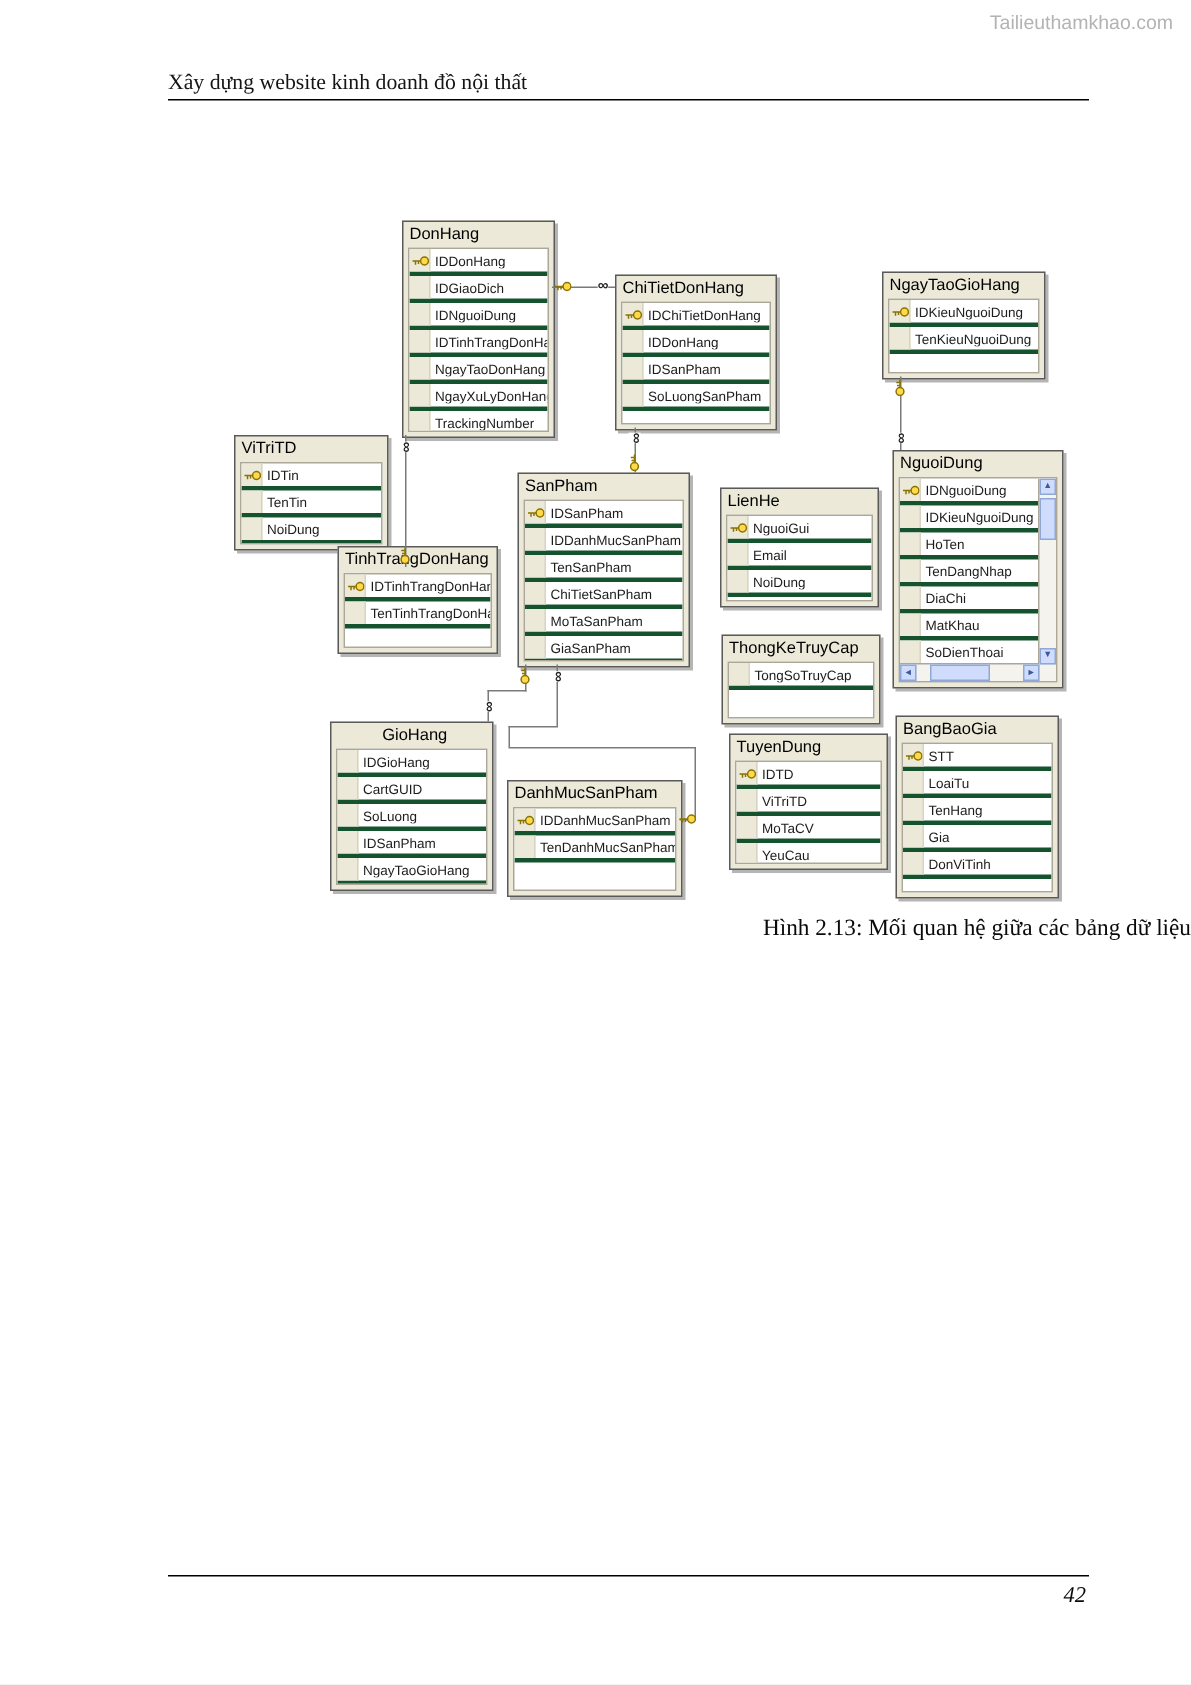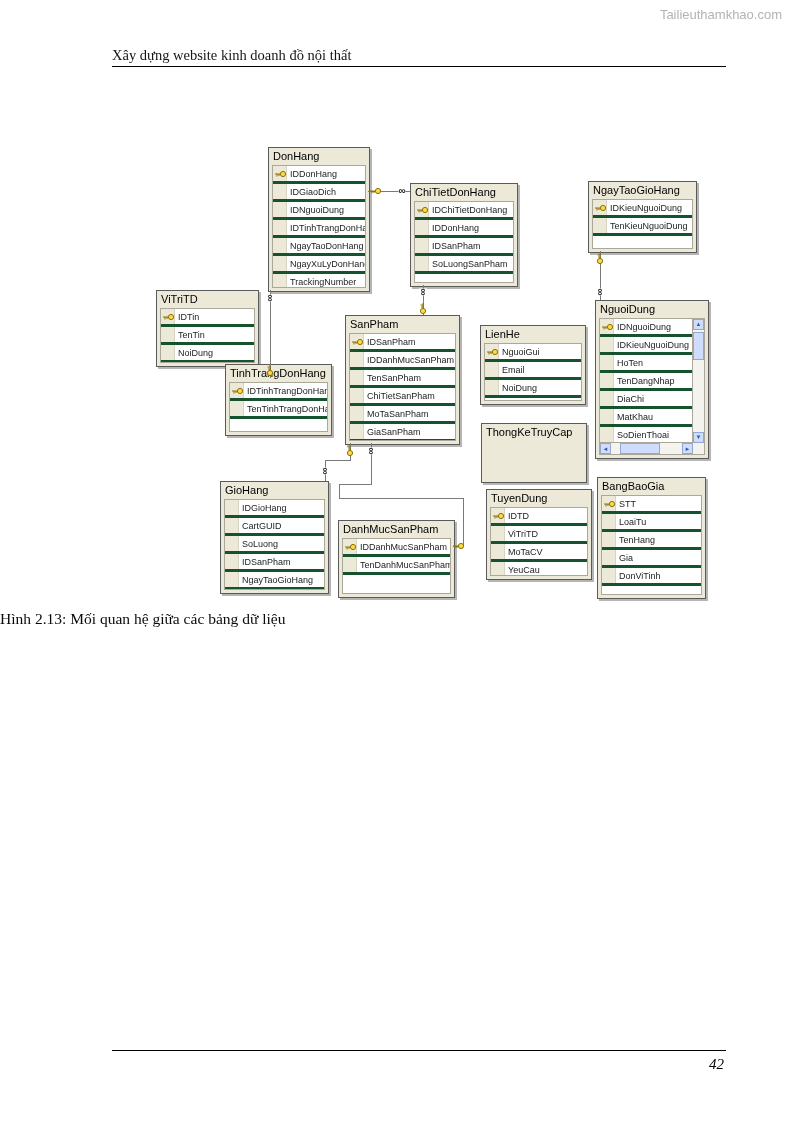--- a/index.html
+++ b/index.html
@@ -4,21 +4,21 @@
 <style>
   html,body{margin:0;padding:0;background:#e9e9e9;}
   .page{position:relative;width:794px;height:1123px;margin:0 auto;background:#ffffff;overflow:hidden;
         font-family:"Liberation Serif",serif;color:#111;}
   .watermark{position:absolute;top:7px;right:12px;font-family:"Liberation Sans",sans-serif;
              font-size:13px;color:#b3b3b3;}
   .running-title{position:absolute;left:112px;top:47px;font-size:14.5px;color:#151515;}
   .header-rule{position:absolute;left:112px;top:66px;width:614px;border-top:1.6px solid #000;}
   .section-heading{position:absolute;left:112px;top:77px;font-weight:bold;font-size:15.5px;color:#000;}
   .section-heading .num{margin-right:18px;}
-  .caption{position:absolute;left:0;top:610px;width:794px;text-align:left;font-size:15.5px;color:#0a0a0a;}
+  .caption{position:absolute;left:0;top:610px;width:794px;text-align:right;font-size:15.5px;color:#0a0a0a;}
   .footer-rule{position:absolute;left:112px;top:1050px;width:614px;border-top:1.4px solid #000;}
   .footer-left{position:absolute;left:112px;top:1056px;font-style:italic;font-size:15px;color:#0a0a0a;}
   .footer-page{position:absolute;right:70px;top:1056px;font-style:italic;font-size:15px;color:#0a0a0a;}
 
   
   .diagram{position:absolute;left:0;top:0;width:794px;height:1123px;}
   .ent{position:absolute;background:#ece9d8;border:1px solid #5a5a5a;
        box-shadow:2px 2px 0 rgba(120,120,120,.55);}
   .ent-title{height:16px;line-height:16px;padding-left:4px;font-family:"Liberation Sans",sans-serif;
              font-size:11px;color:#000;white-space:nowrap;overflow:hidden;}
@@ -297,22 +297,30 @@
             </div>
             <div class="frow">
               <div class="gutter"></div>
               <div class="fname">TenTinhTrangDonHang</div>
             </div>
           </div>
         </div>
       </div>
       <div class="ent" style="left: 481px; top: 423px; width: 104px; height: 58px;">
         <div class="ent-title">ThongKeTruyCap</div>
-      </div>
-      <div class="ent" style="left: 220px; top: 481px; width: 107px; height: 111px;">
+        <div class="ent-body">
+          <div class="rows">
+            <div class="frow">
+              <div class="gutter"></div>
+              <div class="fname">TongSoTruyCap</div>
+            </div>
+          </div>
+        </div>
+      </div>
+      <div class="ent" style="left: 220px; top: 481px; width: 107px; height: 111px; text-align: center;">
         <div class="ent-title">GioHang</div>
         <div class="ent-body">
           <div class="rows">
             <div class="frow">
               <div class="gutter"></div>
               <div class="fname">IDGioHang</div>
             </div>
             <div class="frow">
               <div class="gutter"></div>
               <div class="fname">CartGUID</div>

